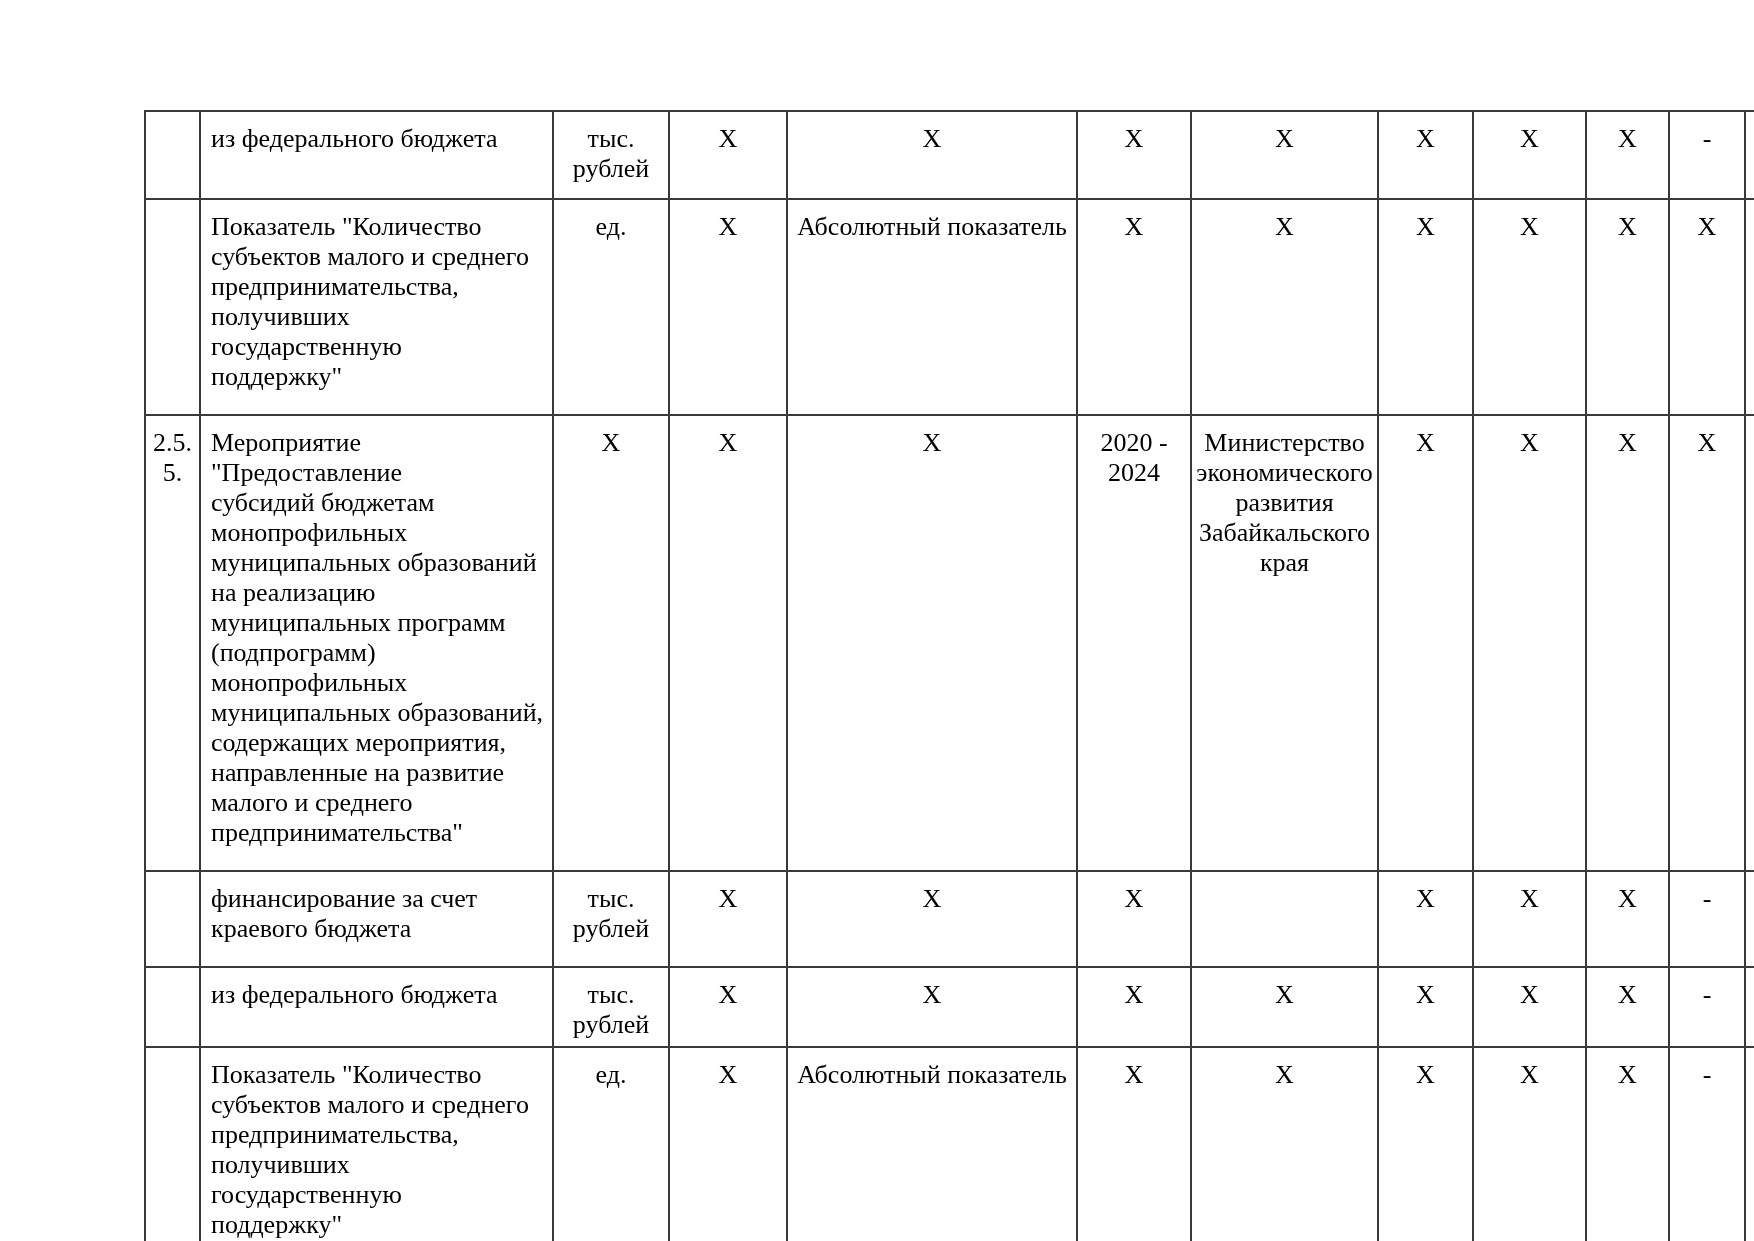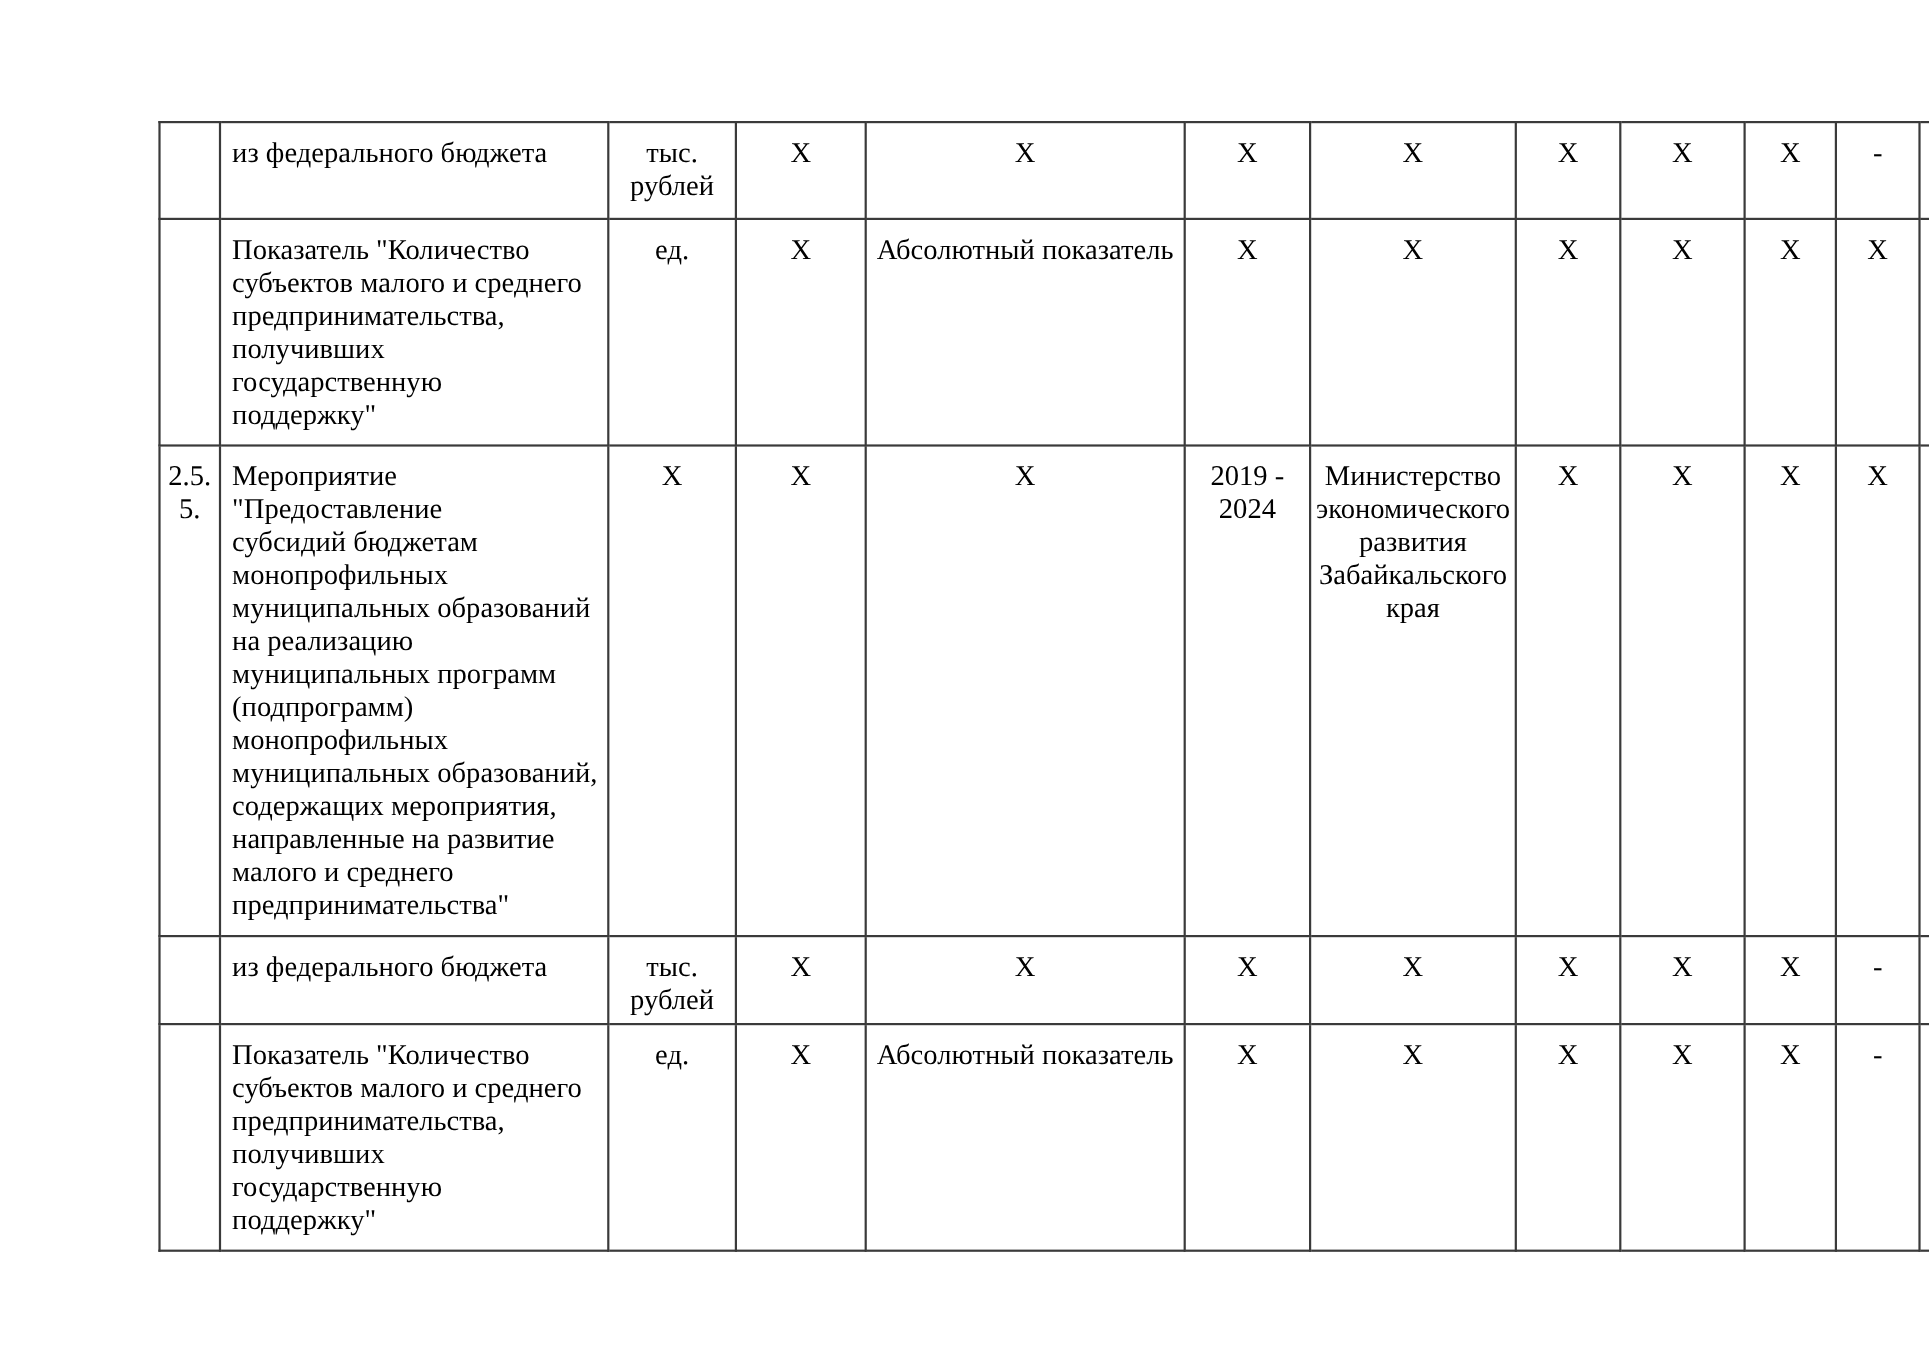--- a/index.html
+++ b/index.html
@@ -23,21 +23,21 @@
     vertical-align:top;
     text-align:center;
     font-size:26px;
     line-height:30px;
     padding:12px 3px 6px 3px;
     white-space:pre-line;
     overflow:hidden;
   }
   td.cn{ 
     text-align:left;
-    padding:12px 6px 12px 10px;
+    padding:12px 6px 22px 10px;
   }
   td.num{
     padding:12px 1px 6px 1px;
     text-align:center;
   }
   td.sliver{
     border-right:none;
   }
   tr.r1{height:88px;}
   tr.r2{height:164px;}
@@ -123,31 +123,47 @@
 (подпрограмм)
 монопрофильных
 муниципальных образований,
 содержащих мероприятия,
 направленные на развитие
 малого и среднего
 предпринимательства"</td>
       <td>X</td>
       <td>X</td>
       <td>X</td>
-      <td>2019 -
+      <td>2020 -
 2024</td>
       <td>Министерство
 экономического
 развития
 Забайкальского
 края</td>
       <td>X</td>
       <td>X</td>
       <td>X</td>
       <td>X</td>
+      <td class="sliver"></td>
+    </tr>
+    <tr class="r4">
+      <td class="num"></td>
+      <td class="cn">финансирование за счет
+краевого бюджета</td>
+      <td>тыс.
+рублей</td>
+      <td>X</td>
+      <td>X</td>
+      <td>X</td>
+      <td></td>
+      <td>X</td>
+      <td>X</td>
+      <td>X</td>
+      <td>-</td>
       <td class="sliver"></td>
     </tr>
     <tr class="r6">
       <td class="num"></td>
       <td class="cn">из федерального бюджета</td>
       <td>тыс.
 рублей</td>
       <td>X</td>
       <td>X</td>
       <td>X</td>

